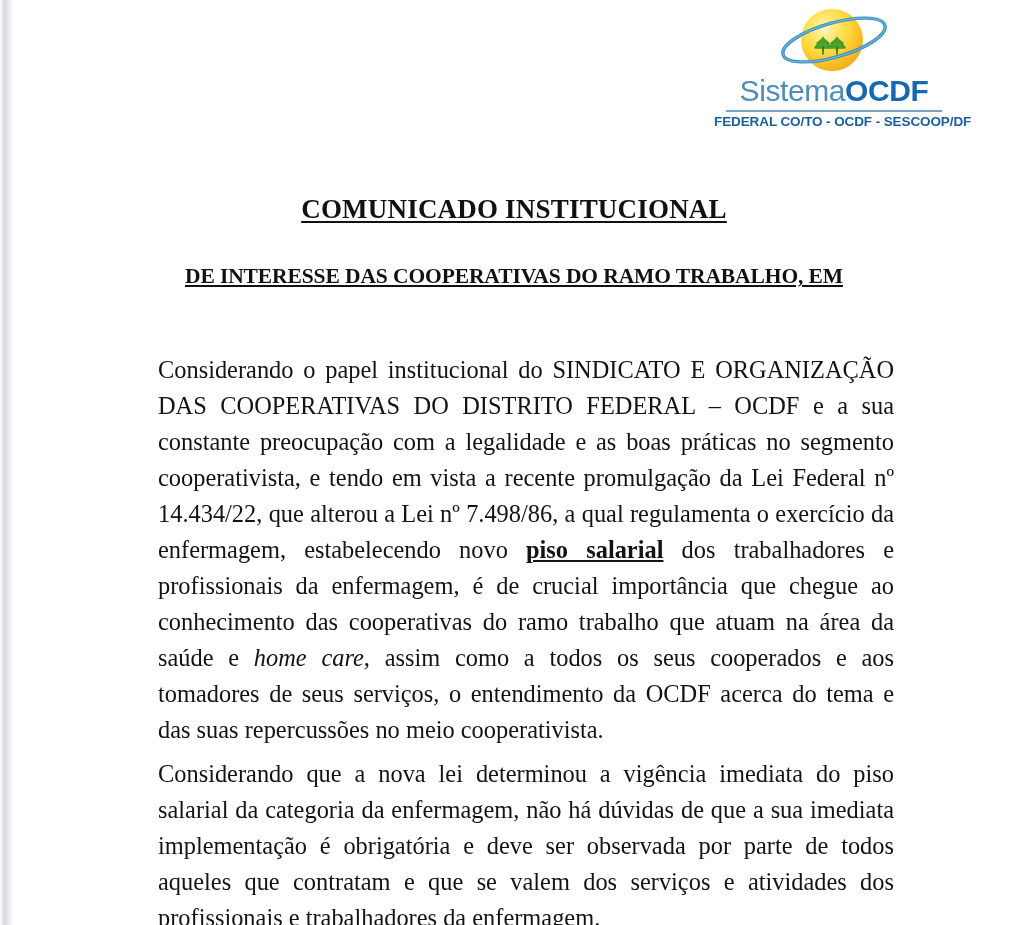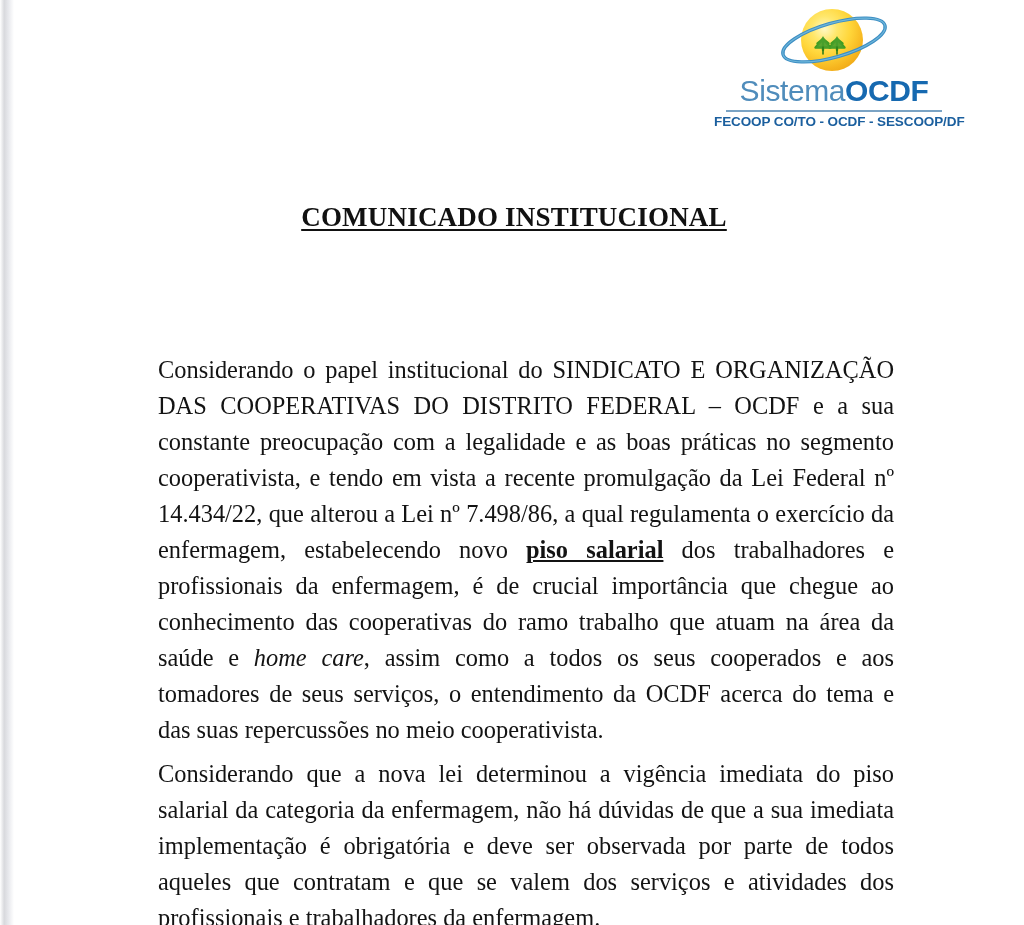--- a/index.html
+++ b/index.html
@@ -111,21 +111,21 @@
     font-size: 13.5px;
     font-weight: 700;
     letter-spacing: -0.1px;
     color: #1b5f9e;
     white-space: nowrap;
   }
 
   
   .title-main {
     position: absolute;
-    top: 200px;
+    top: 192px;
     left: 60px;
     width: 880px;
     text-align: center;
     font-family: "Liberation Serif", serif;
     font-weight: 700;
     font-size: 27px;
     line-height: 34px;
     letter-spacing: 0.2px;
     color: #111111;
   }
@@ -220,29 +220,29 @@
           <ellipse cx="60" cy="34" rx="53" ry="17" fill="none" stroke="#7dc3e0" stroke-width="1.2" transform="rotate(-16 60 34)" opacity="0.75"></ellipse>
         </svg>
       </div>
 
       <div class="logo-word">
         <span class="sistema">Sistema</span><span class="ocdf">OCDF</span>
       </div>
 
       <div class="logo-rule"></div>
 
-      <div class="logo-sub">FECOOP CO/TO - OCDF - SESCOOP/DF</div>
+      <div class="logo-sub">FEDERAL CO/TO - OCDF - SESCOOP/DF</div>
     </div>
 
     <div class="title-main">
       <span>COMUNICADO INSTITUCIONAL</span>
     </div>
 
     <div class="title-sub">
-      <br>
+      <span>DE INTERESSE DAS COOPERATIVAS DO RAMO TRABALHO, EM</span><br>
     </div>
 
     <div class="body-block">
 
       <p class="last-line-natural"><span>Considerando o papel institucional do SINDICATO E ORGANIZAÇÃO DAS COOPERATIVAS DO DISTRITO FEDERAL – OCDF e a sua constante preocupação com a legalidade e as boas práticas no segmento cooperativista, e tendo em vista a recente promulgação da Lei Federal nº 14.434/22, que alterou a Lei nº 7.498/86, a qual regulamenta o exercício da enfermagem, estabelecendo novo </span><span class="kw-bold-underline">piso salarial</span><span> dos trabalhadores e profissionais da enfermagem, é de crucial importância que chegue ao conhecimento das cooperativas do ramo trabalho que atuam na área da saúde e </span><span class="kw-italic">home care</span><span>, assim como a todos os seus cooperados e aos tomadores de seus serviços, o entendimento da OCDF acerca do tema e das suas repercussões no meio cooperativista.</span></p>
 
       <p class="last-line-natural">Considerando que a nova lei determinou a vigência imediata do piso salarial da categoria da enfermagem, não há dúvidas de que a sua imediata implementação é obrigatória e deve ser observada por parte de todos aqueles que contratam e que se valem dos serviços e atividades dos profissionais e trabalhadores da enfermagem.</p>
 
     </div>
 

